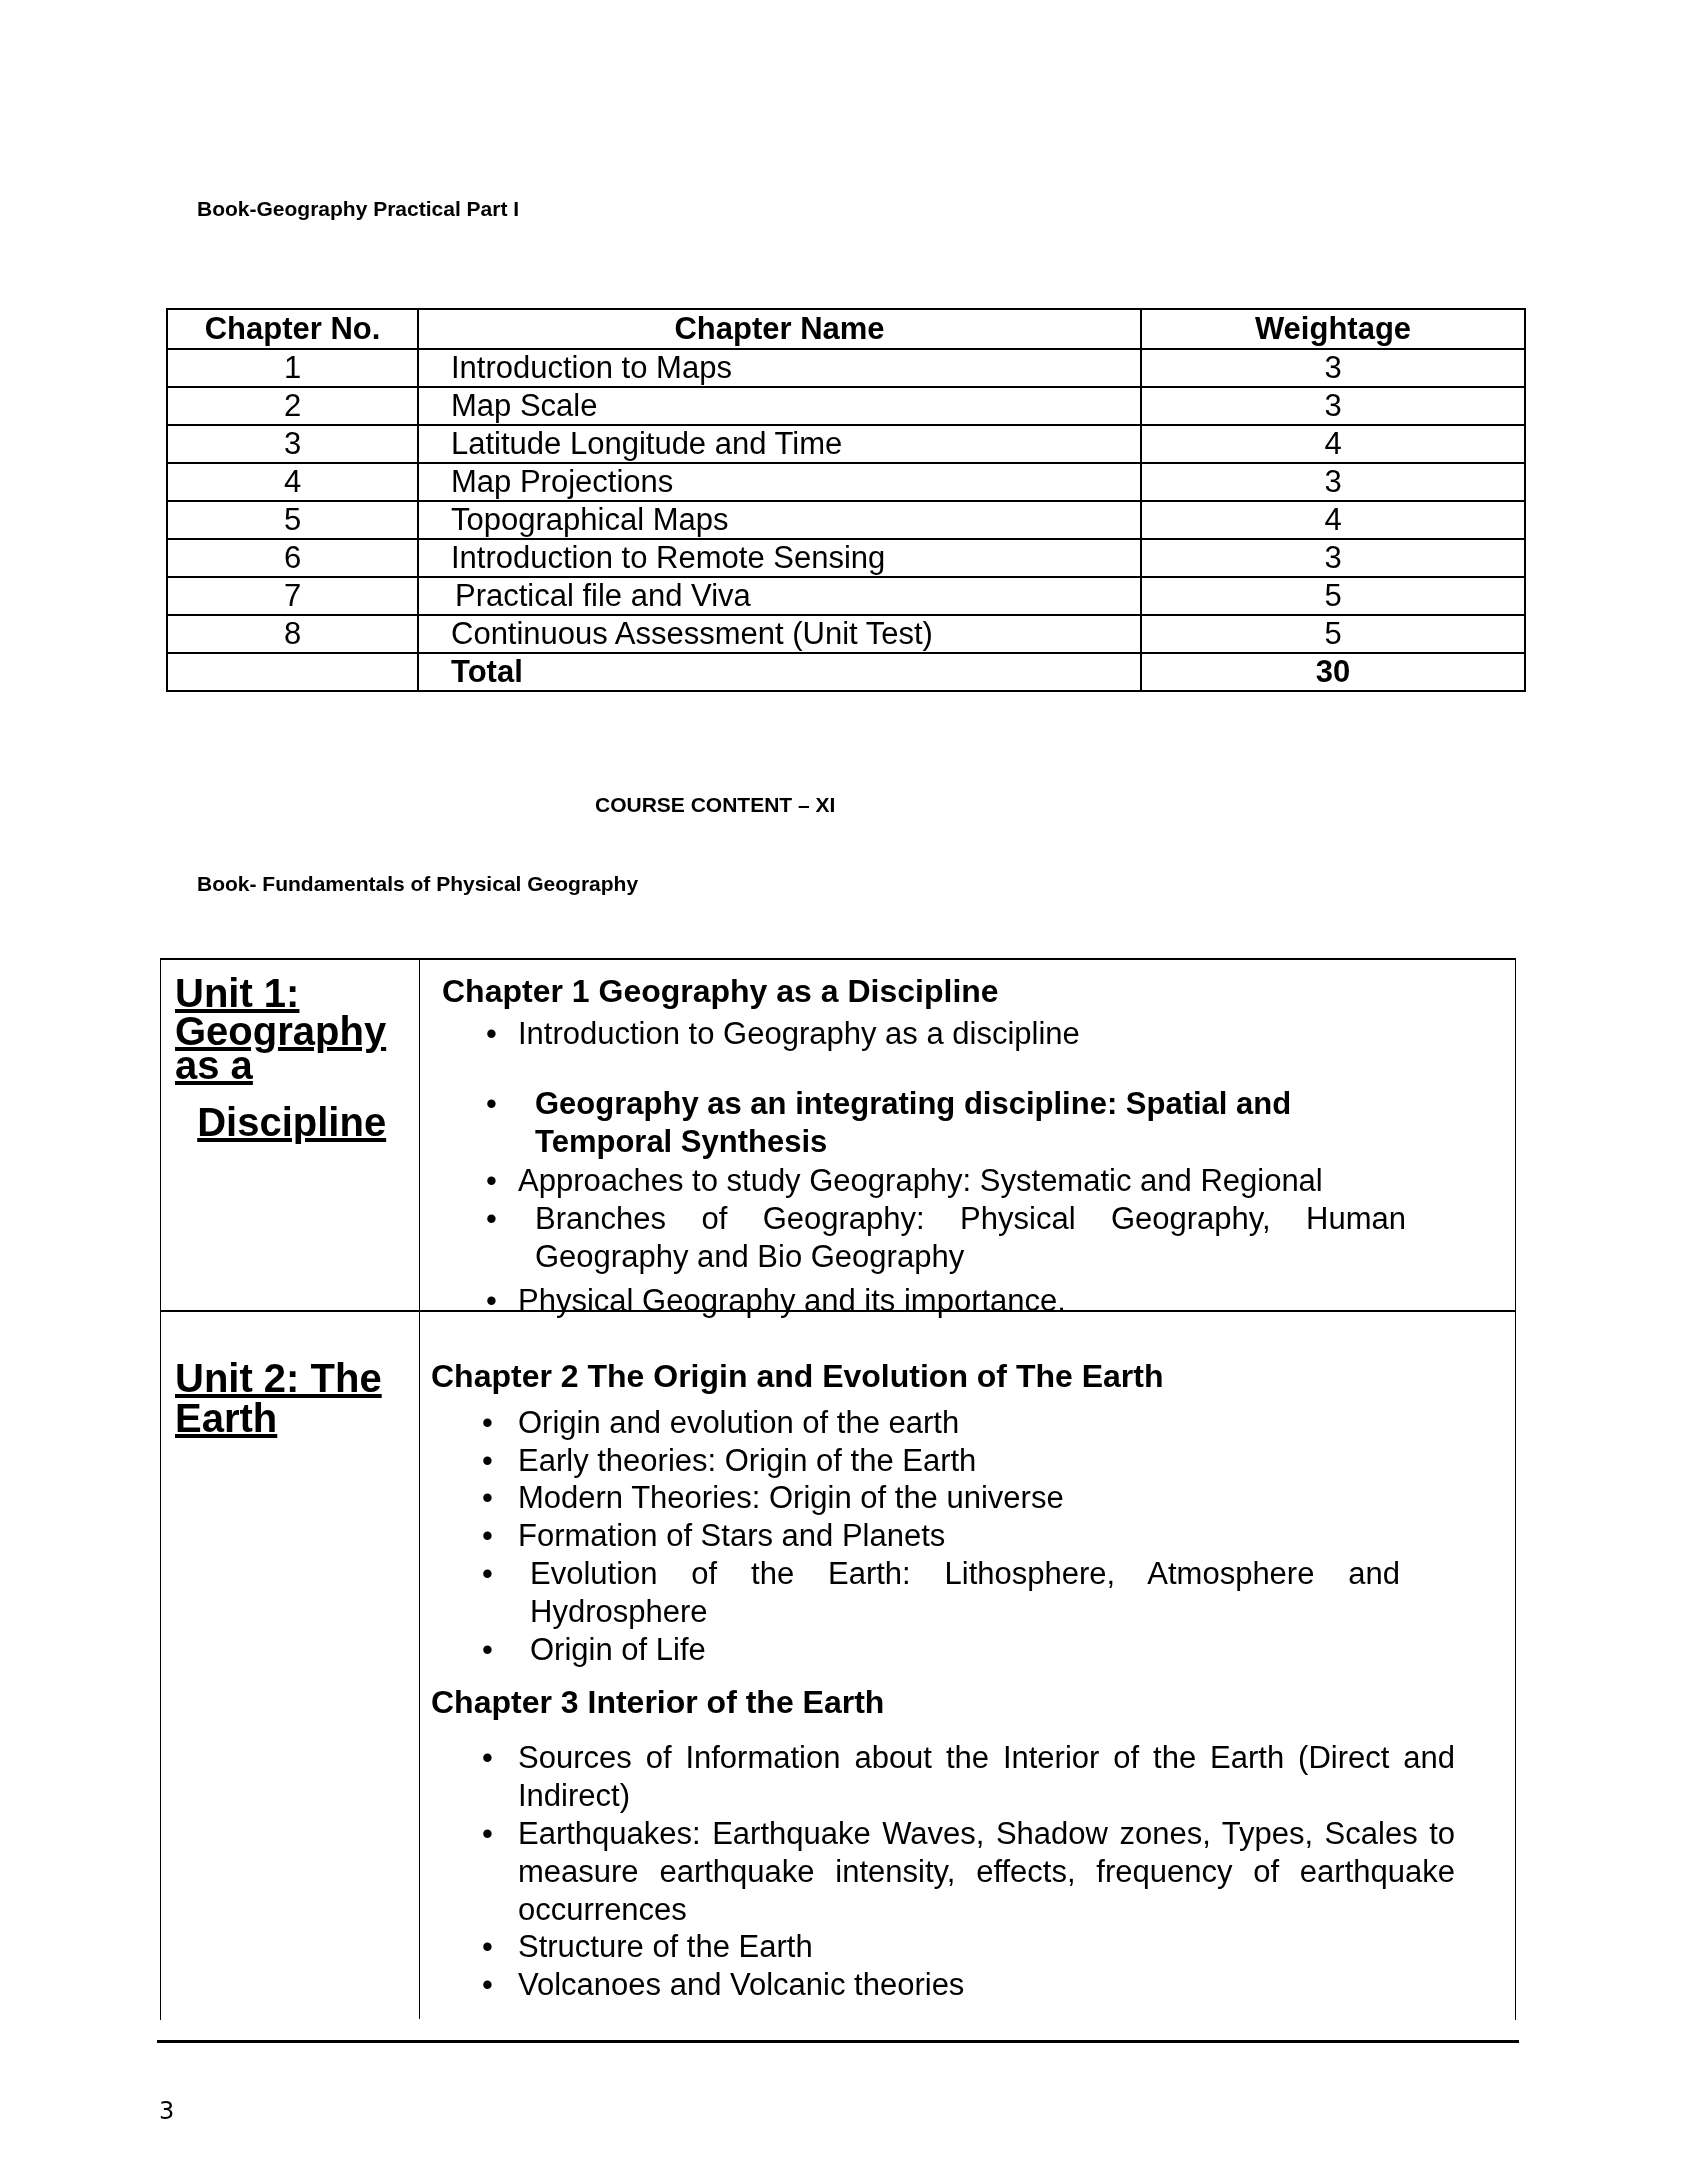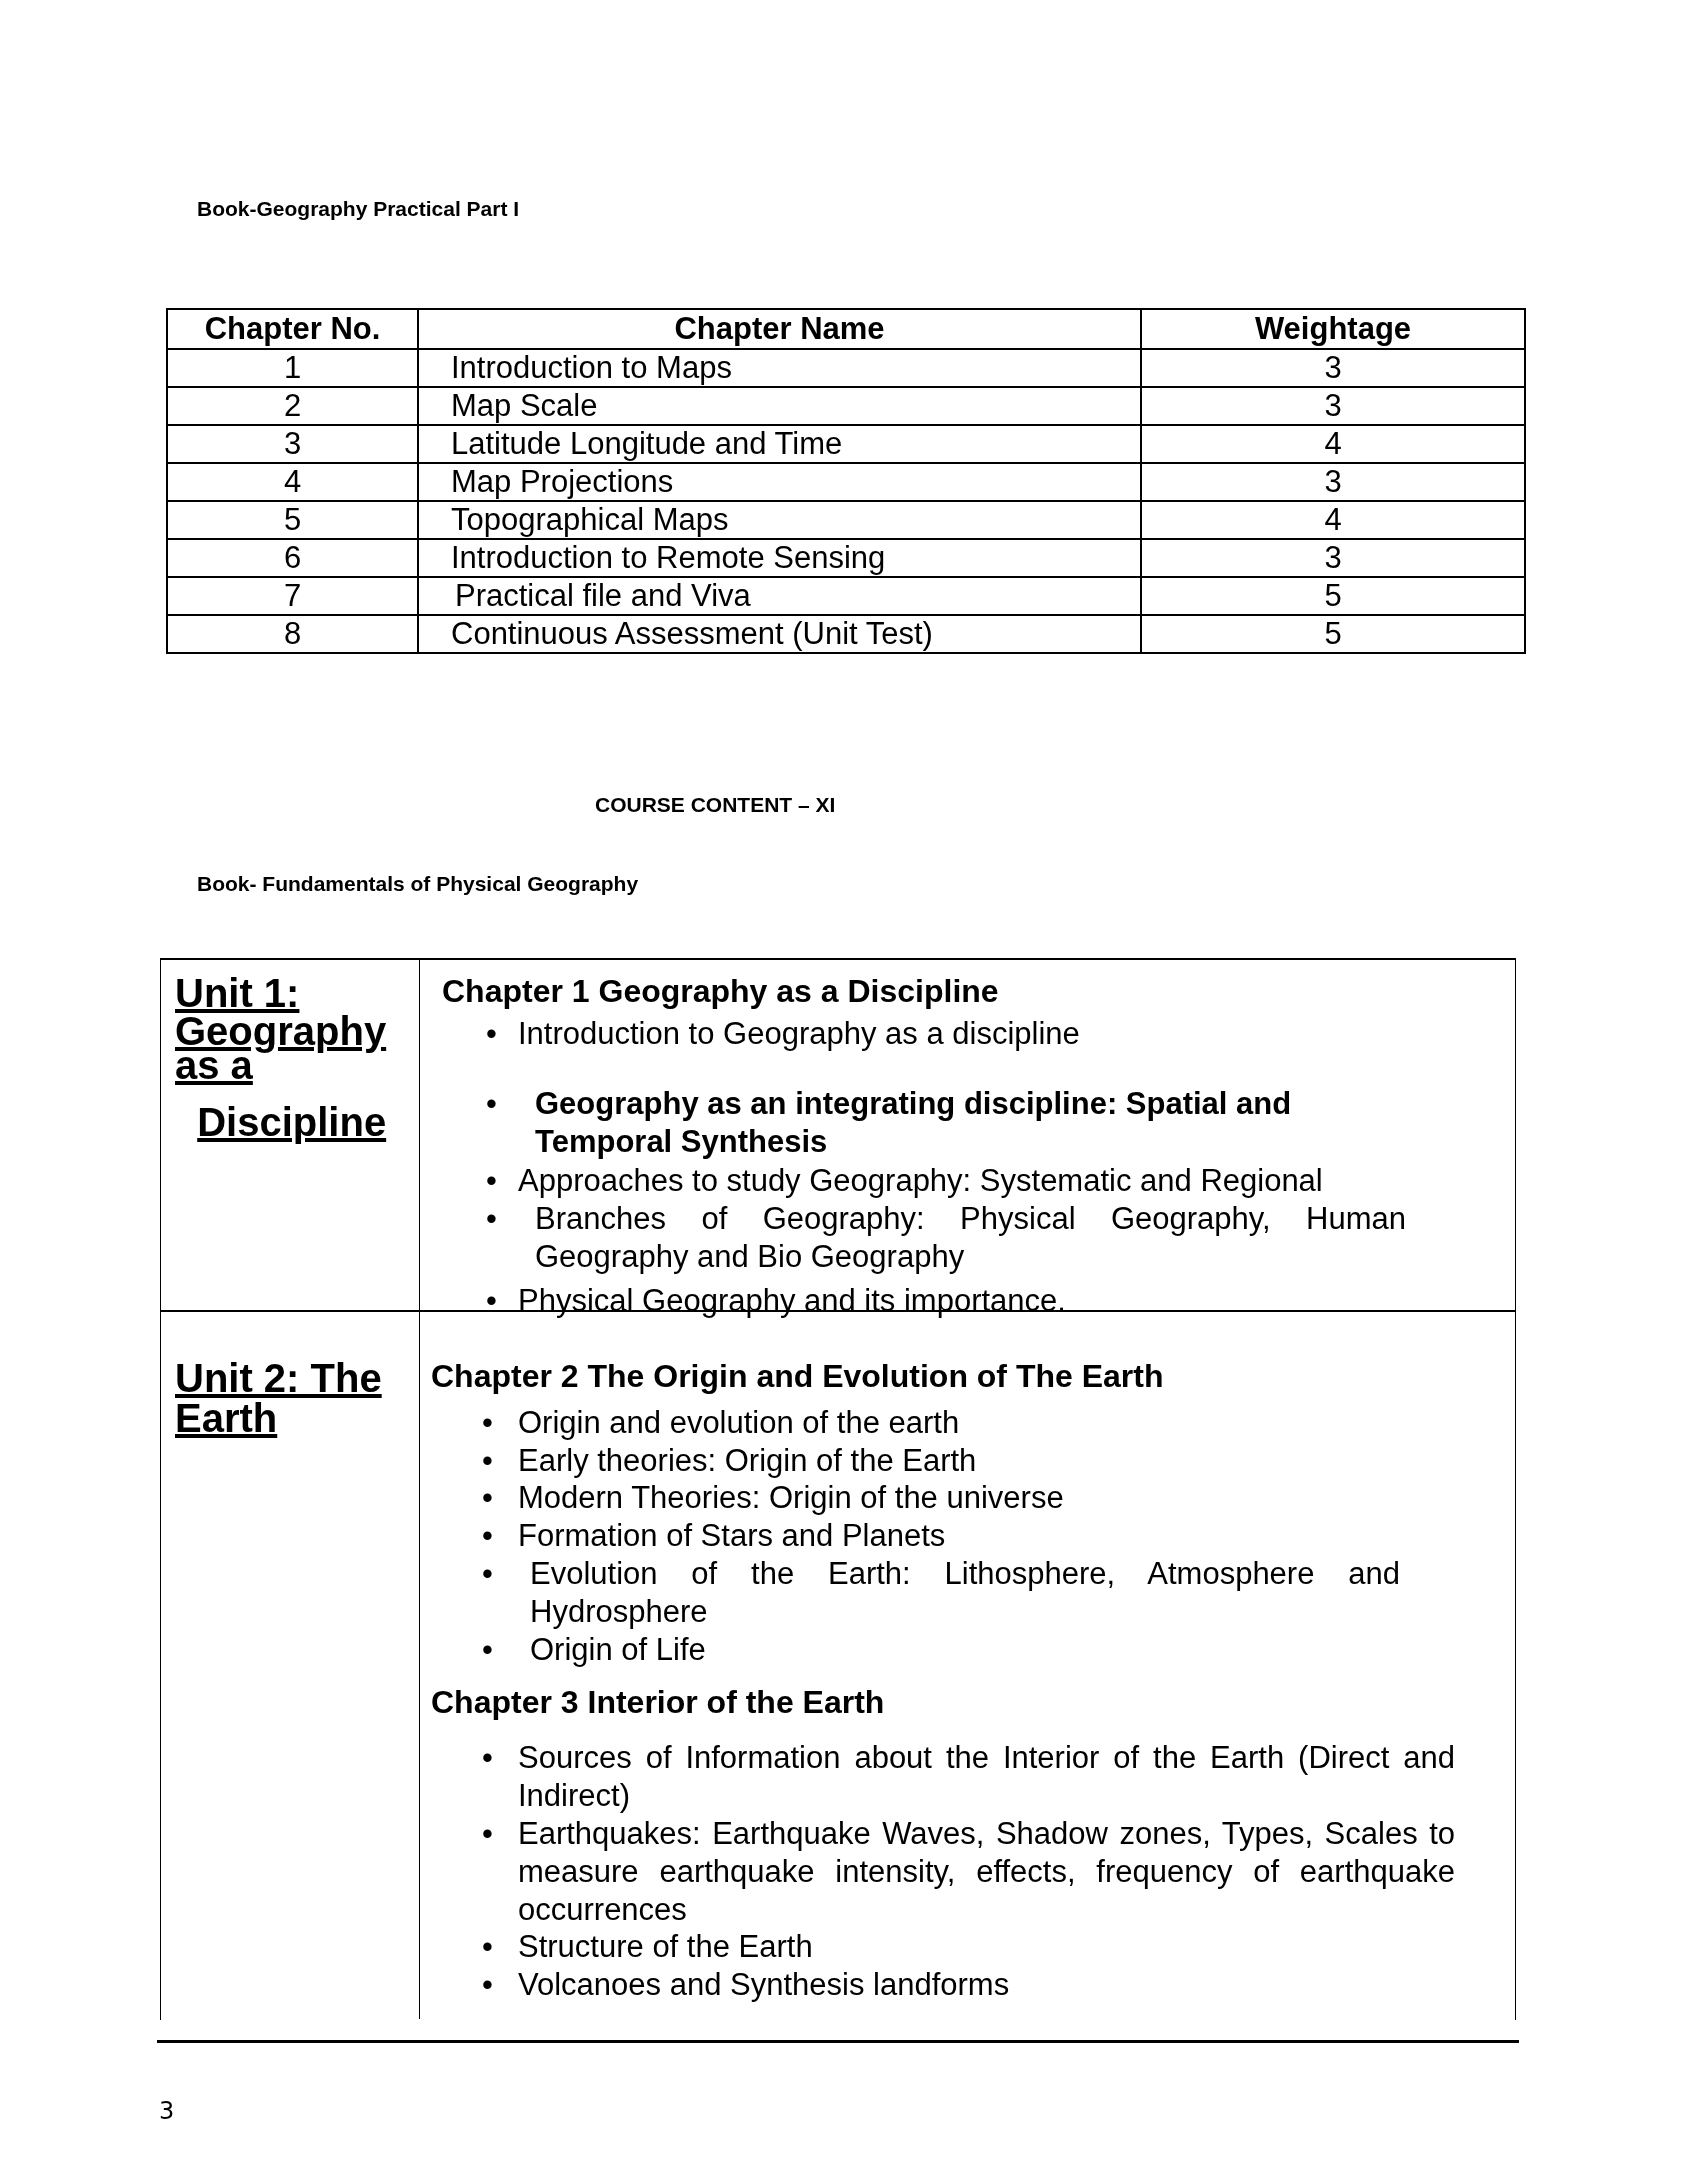--- a/index.html
+++ b/index.html
@@ -73,20 +73,25 @@
   </tr>
   <tr>
     <td class="c1">7</td>
     <td class="c2" style="padding-left:36px;">Practical file and Viva</td>
     <td class="c3">5</td>
   </tr>
   <tr>
     <td class="c1">8</td>
     <td class="c2">Continuous Assessment (Unit Test)</td>
     <td class="c3">5</td>
+  </tr>
+  <tr>
+    <td class="c1"></td>
+    <td class="c2 bold">Total</td>
+    <td class="c3 bold">30</td>
   </tr>
 </tbody>
   </table>
 
 <div class="abs heading" style="left:595px; top:793px;">COURSE CONTENT – XI</div>
 <div class="abs heading" style="left:197px; top:872px;">Book- Fundamentals of Physical Geography</div>
 
 <div class="t2frame"></div>
 <div class="t2div"></div>
 <div class="t2row"></div>
@@ -162,18 +167,18 @@
 <div class="bl just" style="left:482px; top:1815px; width:973px;">
   <span class="dot">•</span>
   <span class="txt just" style="padding-left:36px;">Earthquakes: Earthquake Waves, Shadow zones, Types, Scales to measure earthquake intensity, effects, frequency of earthquake occurrences</span>
 </div>
 <div class="bl" style="left:482px; top:1928px; width:973px;">
   <span class="dot">•</span>
   <span class="txt" style="padding-left:36px;">Structure of the Earth</span>
 </div>
 <div class="bl" style="left:482px; top:1966px; width:973px;">
   <span class="dot">•</span>
-  <span class="txt" style="padding-left:36px;">Volcanoes and Synthesis landforms</span>
+  <span class="txt" style="padding-left:36px;">Volcanoes and Volcanic theories</span>
 </div>
 
 <div class="footer-line"></div>
 <div class="page-num">3</div>
 
 
 </body></html>

